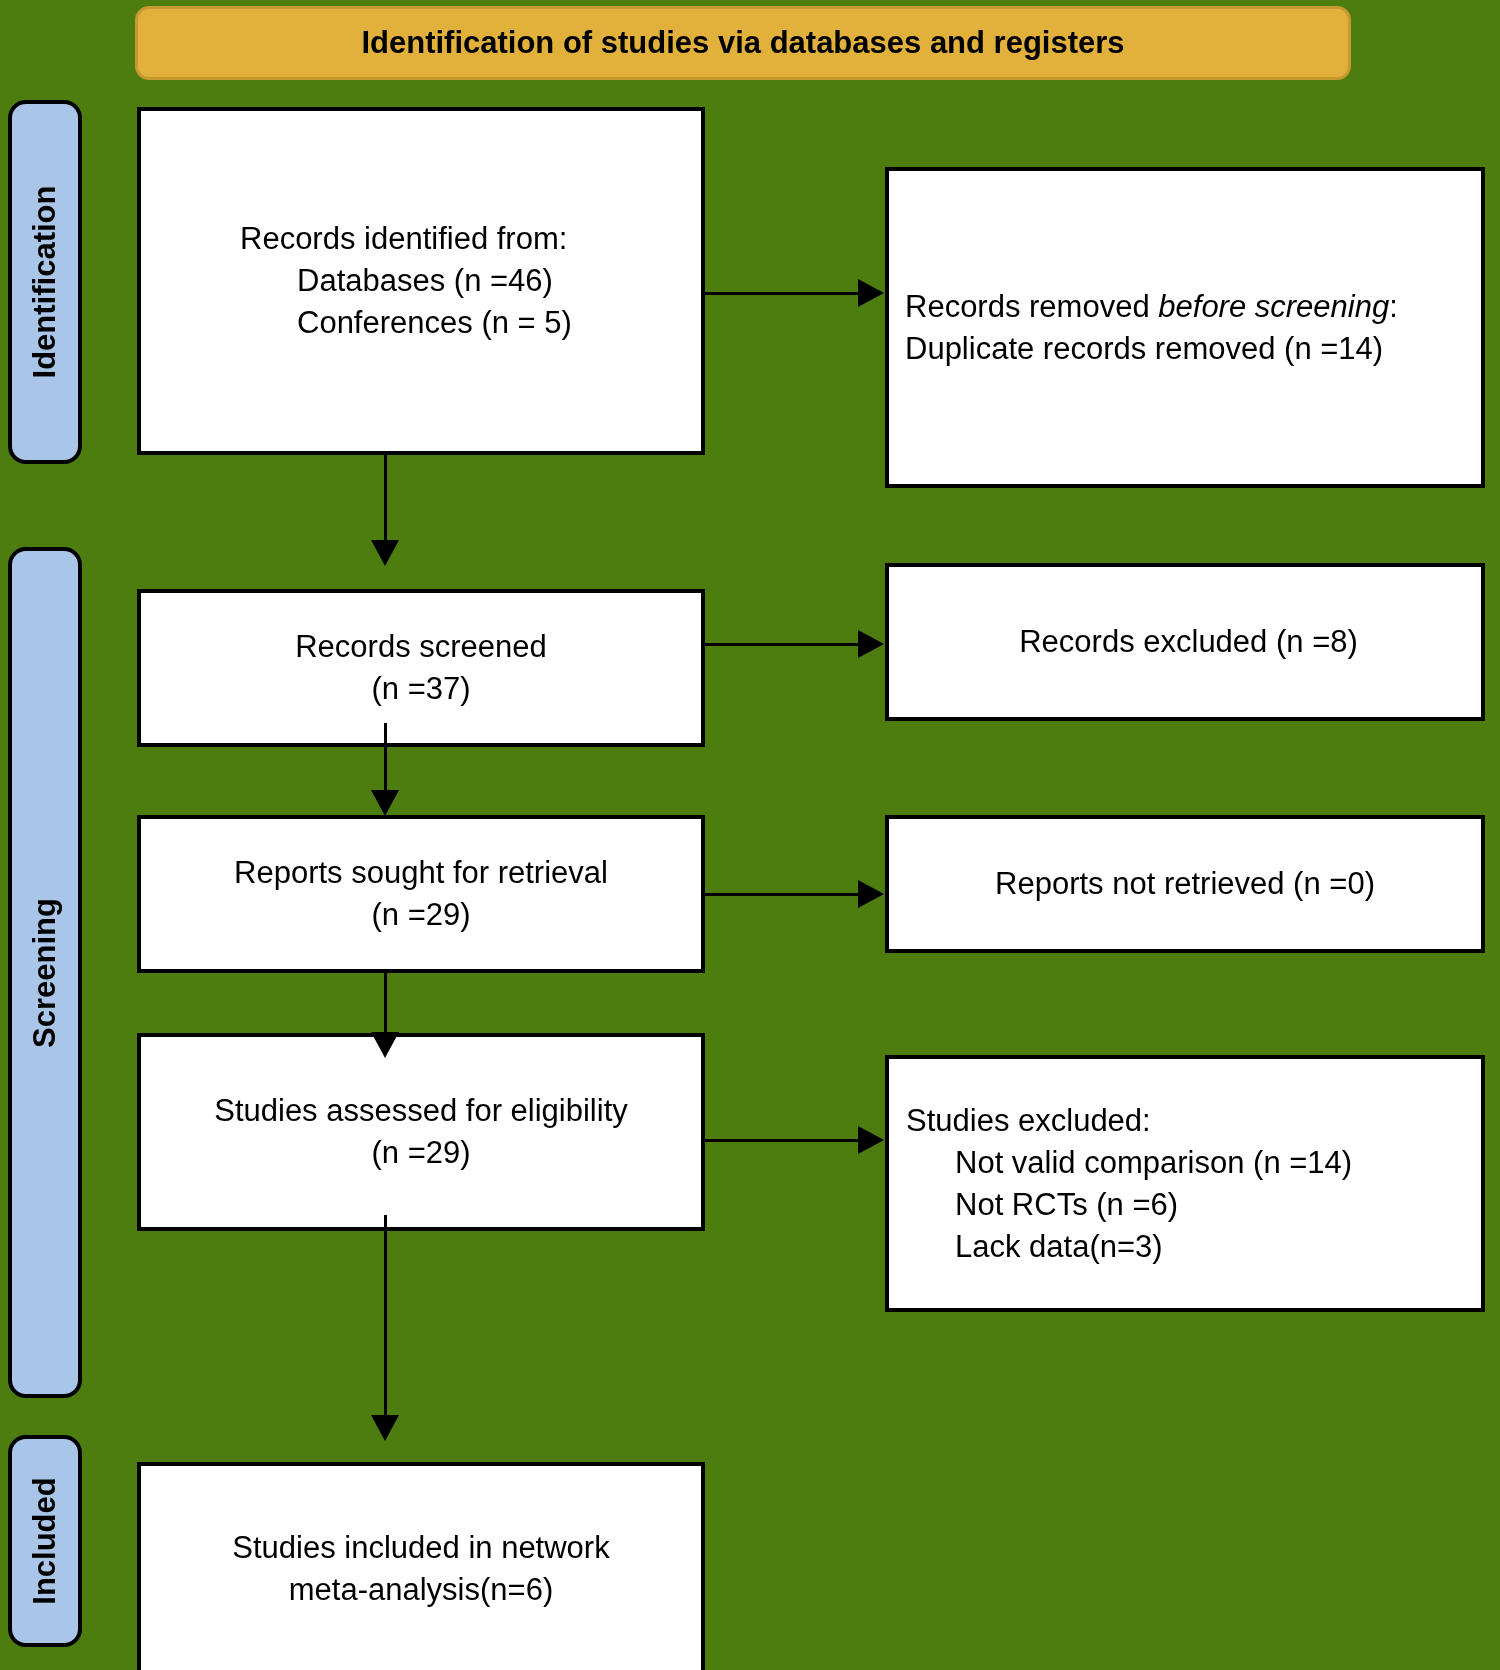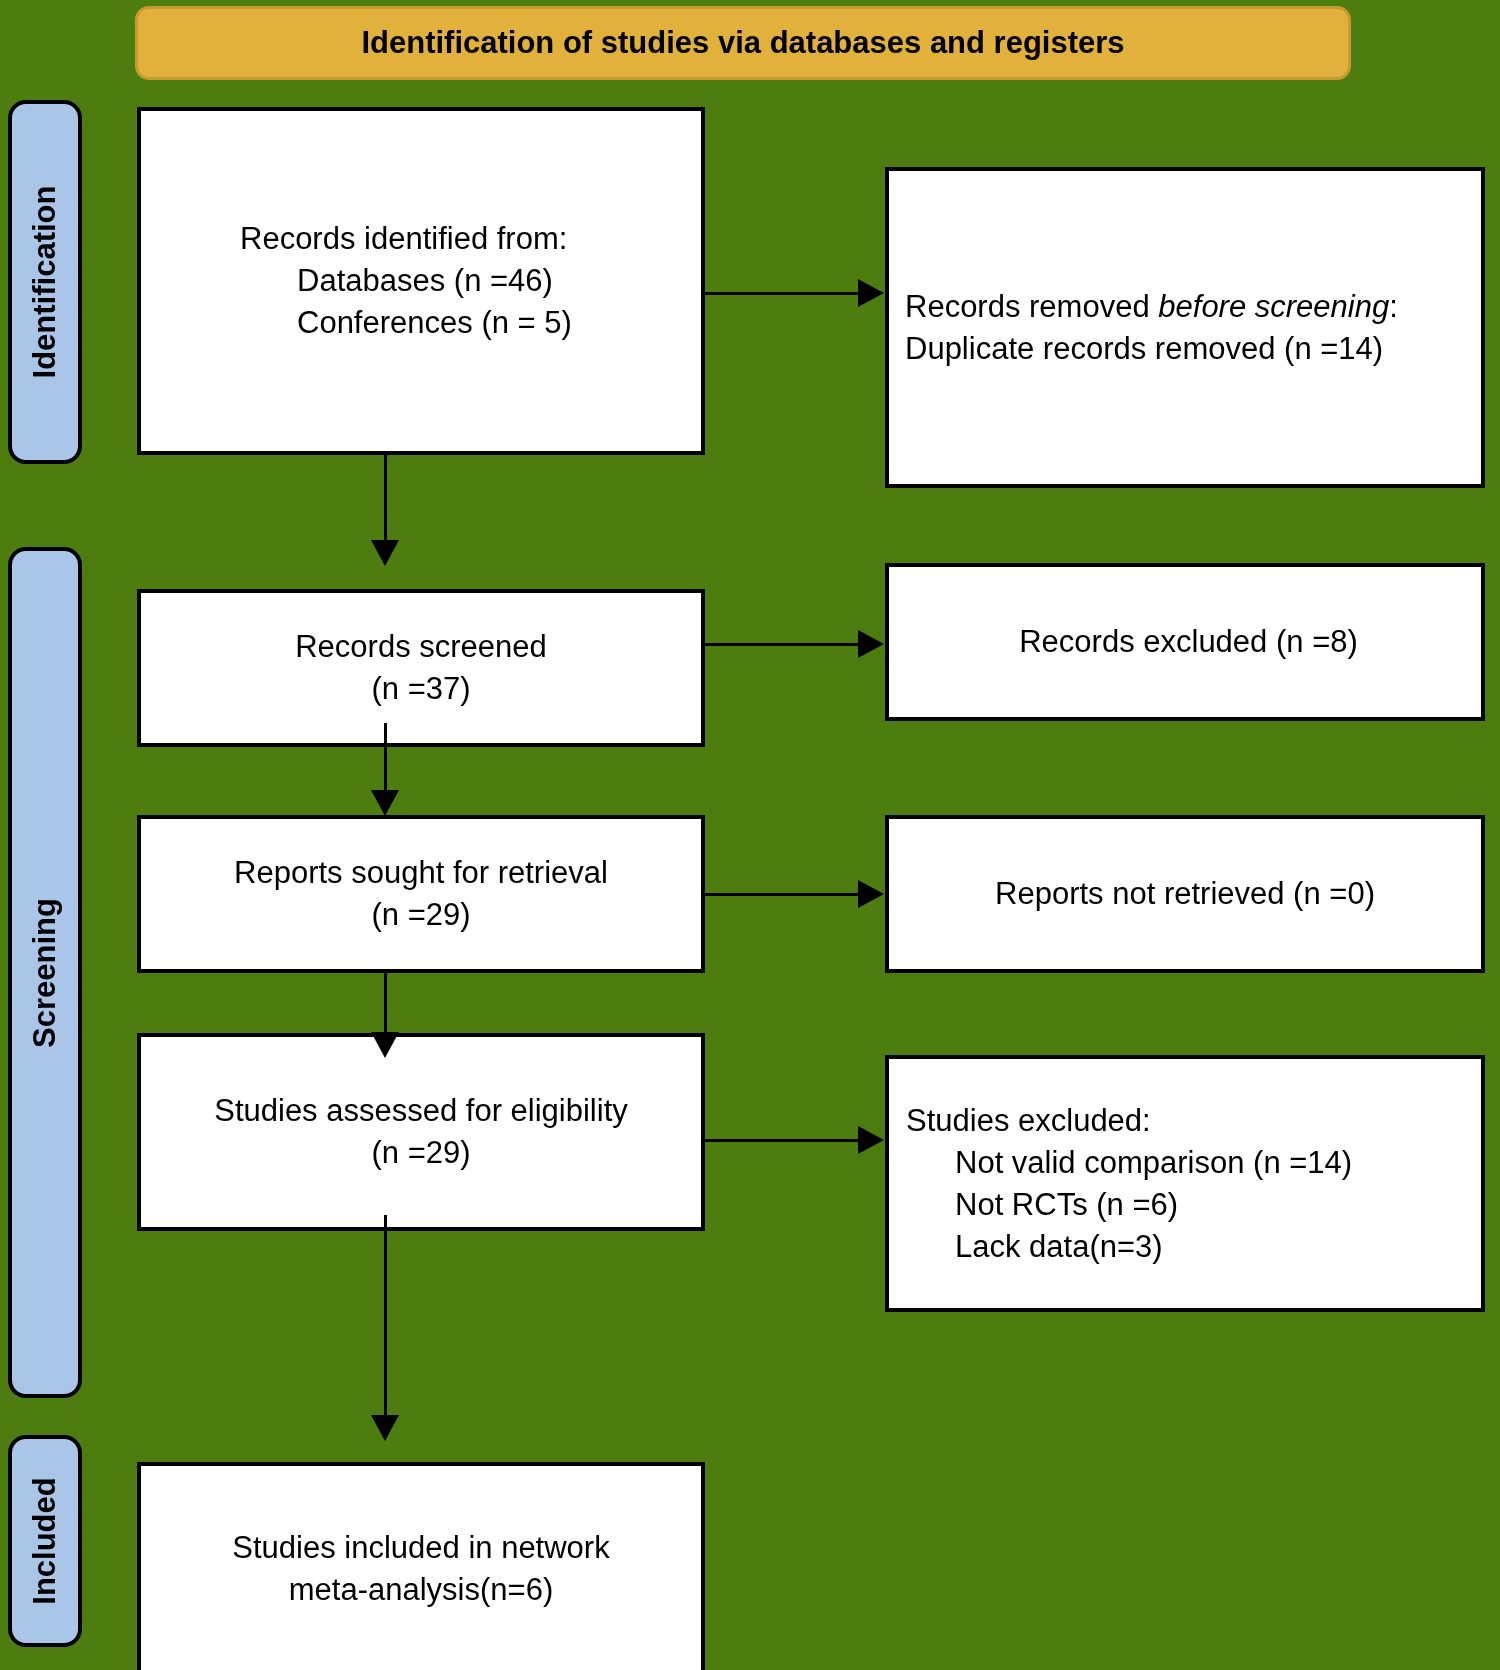--- a/index.html
+++ b/index.html
@@ -31,21 +31,21 @@
     display:flex;flex-direction:column;justify-content:center;
   }
   .box.center{align-items:center;text-align:center;}
   .lbox{left:137px;width:568px;}
   .rbox{left:885px;width:600px;}
   .box-records-identified{top:107px;height:348px;padding-left:99px;}
   .box-records-removed{top:167px;height:321px;padding-left:16px;padding-right:8px;}
   .box-records-screened{top:589px;height:158px;}
   .box-records-excluded{top:563px;height:158px;padding-left:7px;}
   .box-reports-sought{top:815px;height:158px;}
-  .box-reports-not-retrieved{top:815px;height:158px;}
+  .box-reports-not-retrieved{top:815px;height:138px;}
   .box-studies-assessed{top:1033px;height:198px;}
   .box-studies-excluded{top:1055px;height:257px;padding-left:17px;padding-right:8px;}
   .box-studies-included{top:1418px;height:213px;margin-top:44px;}
   .indent{padding-left:57px;}
   .indent2{padding-left:49px;}
   .it{font-style:italic;}
   
   .varrow{position:absolute;width:28px;}
   .varrow .shaft{position:absolute;left:12.5px;top:0;width:3px;height:calc(100% - 24px);background:#000;}
   .varrow .head{position:absolute;left:0;bottom:0;width:0;height:0;

